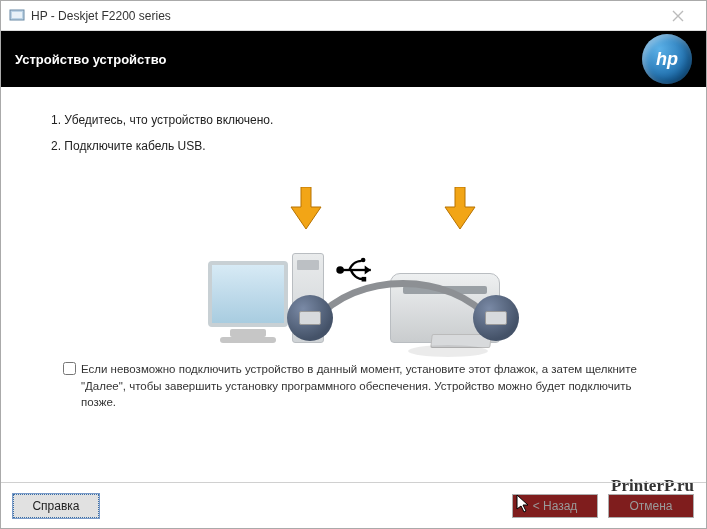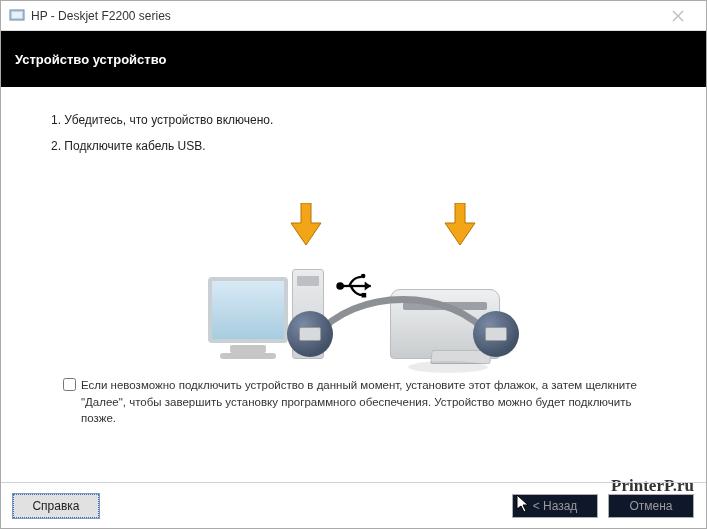--- a/index.html
+++ b/index.html
@@ -49,21 +49,21 @@
       background: radial-gradient(circle at 35% 30%, #5bb1e8, #1a6aaa 70%, #0b3a63 100%);
       display: flex; align-items: center; justify-content: center;
       color: #fff;
       font-weight: bold; font-style: italic;
       font-size: 18px;
       box-shadow: inset -4px -4px 8px rgba(0,0,0,0.3), inset 3px 3px 6px rgba(255,255,255,0.4);
     }
     .content {
       padding: 26px 50px 8px 50px;
     }
-    .steps { margin-bottom: 46px; }
+    .steps { margin-bottom: 30px; }
     .step { margin-bottom: 12px; font-size: 12px; color: #222; }
     .diagram {
       display: flex;
       justify-content: center;
       align-items: flex-end;
       gap: 0;
       height: 160px;
       position: relative;
       margin: 20px 0 18px 0;
     }
@@ -161,21 +161,21 @@
       font-family: Georgia, serif;
     }
     .footer {
       position:absolute; left:0; right:0; bottom:0;
       height:46px; border-top:1px solid #d0d0d0;
       display:flex; align-items:center; padding:0 12px;
       gap:10px;
     }
     .btn {
       min-width:86px; height:24px;
-      background:#0f172a; border:1px solid #adadad;
+      background:#7f1d1d; border:1px solid #adadad;
       font-size:12px; color:#6b6b6b;
       display:flex; align-items:center; justify-content:center;
       padding:0 12px;
     }
     .btn.disabled { color:#9a9a9a; }
     .help-btn {
       border:1px dotted #3a6ea5; outline:1px solid #7a9bc9;
       background:#e1e1e1; color:#222;
     }
     .spacer { flex:1; }
@@ -197,20 +197,23 @@
   <span class="titlebar-text">HP - Deskjet F2200 series</span>
   <div class="titlebar-close">
     <svg width="12" height="12" viewBox="0 0 12 12">
         <path d="M1 1 L11 11 M11 1 L1 11" stroke="#bbb" stroke-width="1.4"></path>
       </svg>
   </div>
 </div>
 
 <div class="header-black">
   <span>Устройство устройство</span>
+  <div class="hp-logo">
+    <span>hp</span>
+  </div>
 </div>
 
 <div class="content">
   <div class="steps">
     <div class="step">1. Убедитесь, что устройство включено.</div>
     <div class="step">2. Подключите кабель USB.</div>
   </div>
 
   <div class="diagram">
 

